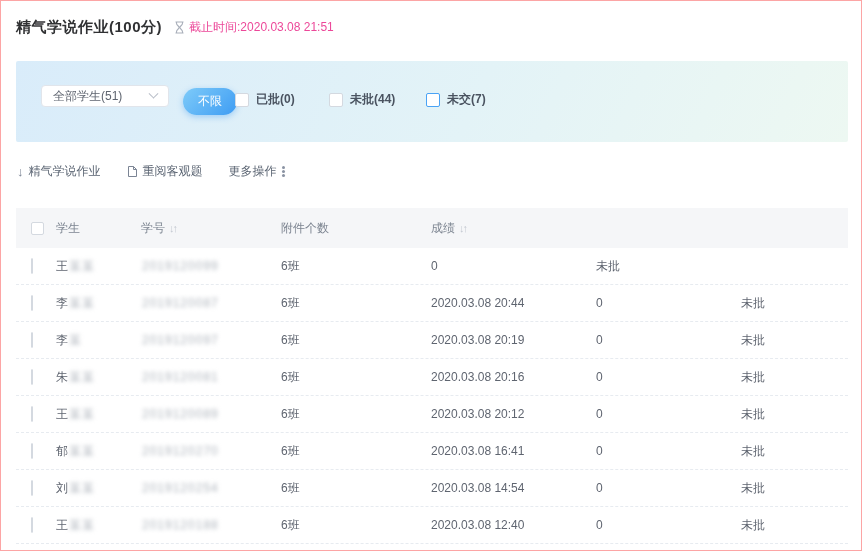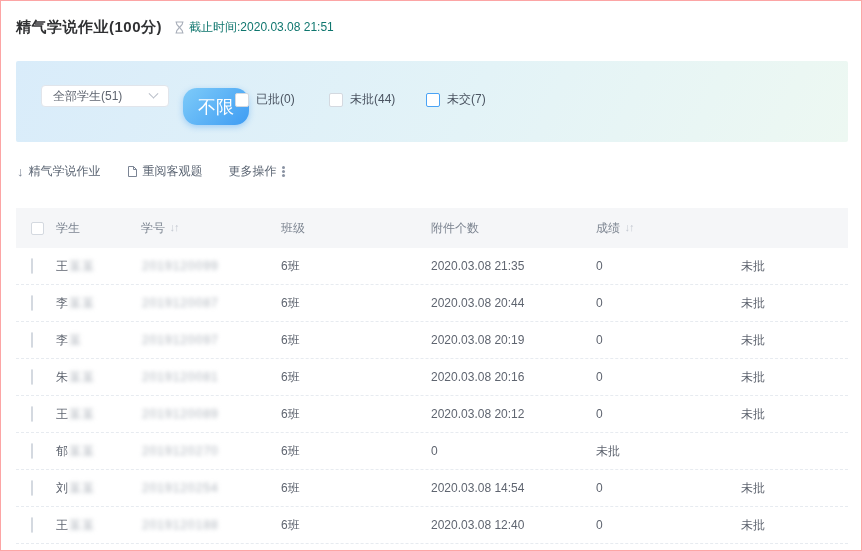--- a/index.html
+++ b/index.html
@@ -6,62 +6,62 @@
   html,body { margin:0; padding:0; background:#fff; }
   .screen {
     position:relative; width:862px; height:551px; overflow:hidden;
     background:#ffffff; border:1px solid #fca5a5;
     font-family:"Liberation Sans","DejaVu Sans",sans-serif;
   }
 
   
   .page-header { position:absolute; left:15px; top:17px; display:flex; align-items:center; }
   .page-title { font-size:15px; font-weight:bold; color:#303133; letter-spacing:.5px; }
-  .deadline { display:flex; align-items:center; margin-left:12px; color:#0f766e; font-size:12px; }
+  .deadline { display:flex; align-items:center; margin-left:12px; color:#ec4899; font-size:12px; }
   .deadline svg { margin-right:4px; }
 
   
   .filter-bar {
     position:absolute; left:15px; top:60px; width:832px; height:81px;
     background:linear-gradient(115deg,#d9ecfa 0%,#e3f3f7 55%,#edf8f2 100%);
     border-radius:2px;
   }
   .dropdown {
     position:absolute; left:25px; top:24px; width:128px; height:22px;
     background:#fff; border:1px solid #e1e5eb; border-radius:4px;
     display:flex; align-items:center; justify-content:space-between;
     padding:0 11px; font-size:12px; color:#5f6570; cursor:pointer;
   }
   .chevron { width:7px; height:7px; border-right:1.4px solid #b7bdc7; border-bottom:1.4px solid #b7bdc7; transform:rotate(45deg) translate(-2px,-2px); }
   .pill-btn {
-    position:absolute; left:167px; top:27px; height:37px; padding:0 15px;
-    border:none; border-radius:14px; color:#fff; font-size:18px;
+    position:absolute; left:167px; top:27px; height:27px; padding:0 15px;
+    border:none; border-radius:14px; color:#fff; font-size:12px;
     background:linear-gradient(135deg,#7ecbf9,#3e9cf3);
     box-shadow:0 2px 6px rgba(62,156,243,.4);
     display:flex; align-items:center; cursor:pointer;
   }
   .cb-group { position:absolute; top:30px; display:flex; align-items:center; font-size:12px; color:#4a5360; cursor:pointer; }
-  .cb-group .lbl { margin-left:7px; }
+  .cb-group .lbl { margin-left:7px;font-weight:bold; }
   .cbx { width:14px; height:14px; border:1px solid #d4d9e0; border-radius:2px; background:#fff; flex:0 0 auto; }
   .cbx.hl { border-color:#4aa3f5; }
   .cb-1 { left:219px; } .cb-2 { left:313px; } .cb-3 { left:410px; }
 
   
   .toolbar { position:absolute; left:16px; top:162px; display:flex; align-items:center; }
   .tool { display:flex; align-items:center; color:#5a6472; font-size:12px; cursor:pointer; }
   .tool + .tool { margin-left:26px;font-family:Liberation Serif, serif; }
   .tool .tico { margin-right:5px; display:flex; align-items:center; }
   .dl-arrow { font-size:13px; color:#7b8494; font-weight:bold; line-height:1; }
   .vdots { width:3px; height:3px; border-radius:50%; background:#8a93a3;
            box-shadow:0 4px 0 #8a93a3, 0 8px 0 #8a93a3; margin:-8px 0 0 5px; }
 
   
   .table { position:absolute; left:15px; top:207px; width:832px; font-size:12px; }
   .grid-row { display:grid; grid-template-columns:40px 85px 140px 150px 165px 145px 1fr; align-items:center; }
-  .thead { height:40px; background:#f5f6f8; color:#7d8591;font-family:Liberation Mono, monospace; }
+  .thead { height:40px; background:#f5f6f8; color:#7d8591; }
   .th { display:flex; align-items:center; }
   .cell-cb { padding-left:15px; }
   .cbx.sm { width:13px; height:13px; }
   .sort-gray { color:#c4c9d1; font-size:11px; letter-spacing:-2px; margin-left:4px; padding-right:2px; }
   .sort-active { margin-left:5px; display:flex; align-items:center; }
   .tr { height:37px; border-bottom:1px dashed #e7ebf0; color:#5f6570; background:#fff; }
   .nm { color:#5f6570; }
   .redact { color:#aeb4bc; filter:blur(2px); letter-spacing:1px; margin-left:1px; user-select:none; }
 </style>
 </head>
@@ -125,37 +125,33 @@
           <span class="cbx sm"></span>
         </div>
       <div class="th">
         <span>学生</span>
       </div>
       <div class="th">
         <span>学号</span>
         <span class="sort-gray">↓↑</span>
       </div>
       <div class="th">
-        <span>班级</span>
-      </div>
-      <div class="th">
         <span>附件个数</span>
       </div>
       <div class="th">
         <span>成绩</span>
         <span class="sort-gray">↓↑</span>
       </div>
     </div>
     <div id="table-body">
   <div class="grid-row tr">
     <div class="cell-cb"><span class="cbx sm"></span></div>
     <div><span class="nm">王</span><span class="redact">某某</span></div>
     <div><span class="redact">2019120099</span></div>
     <div>6班</div>
-    <div>2020.03.08 21:35</div>
     <div>0</div>
     <div>未批</div>
   </div>
 
   <div class="grid-row tr">
     <div class="cell-cb"><span class="cbx sm"></span></div>
     <div><span class="nm">李</span><span class="redact">某某</span></div>
     <div><span class="redact">2019120087</span></div>
     <div>6班</div>
     <div>2020.03.08 20:44</div>
@@ -191,20 +187,21 @@
     <div>2020.03.08 20:12</div>
     <div>0</div>
     <div>未批</div>
   </div>
 
   <div class="grid-row tr">
     <div class="cell-cb"><span class="cbx sm"></span></div>
     <div><span class="nm">郁</span><span class="redact">某某</span></div>
     <div><span class="redact">2019120270</span></div>
     <div>6班</div>
+    <div>2020.03.08 16:41</div>
     <div>0</div>
     <div>未批</div>
   </div>
 
   <div class="grid-row tr">
     <div class="cell-cb"><span class="cbx sm"></span></div>
     <div><span class="nm">刘</span><span class="redact">某某</span></div>
     <div><span class="redact">2019120254</span></div>
     <div>6班</div>
     <div>2020.03.08 14:54</div>

